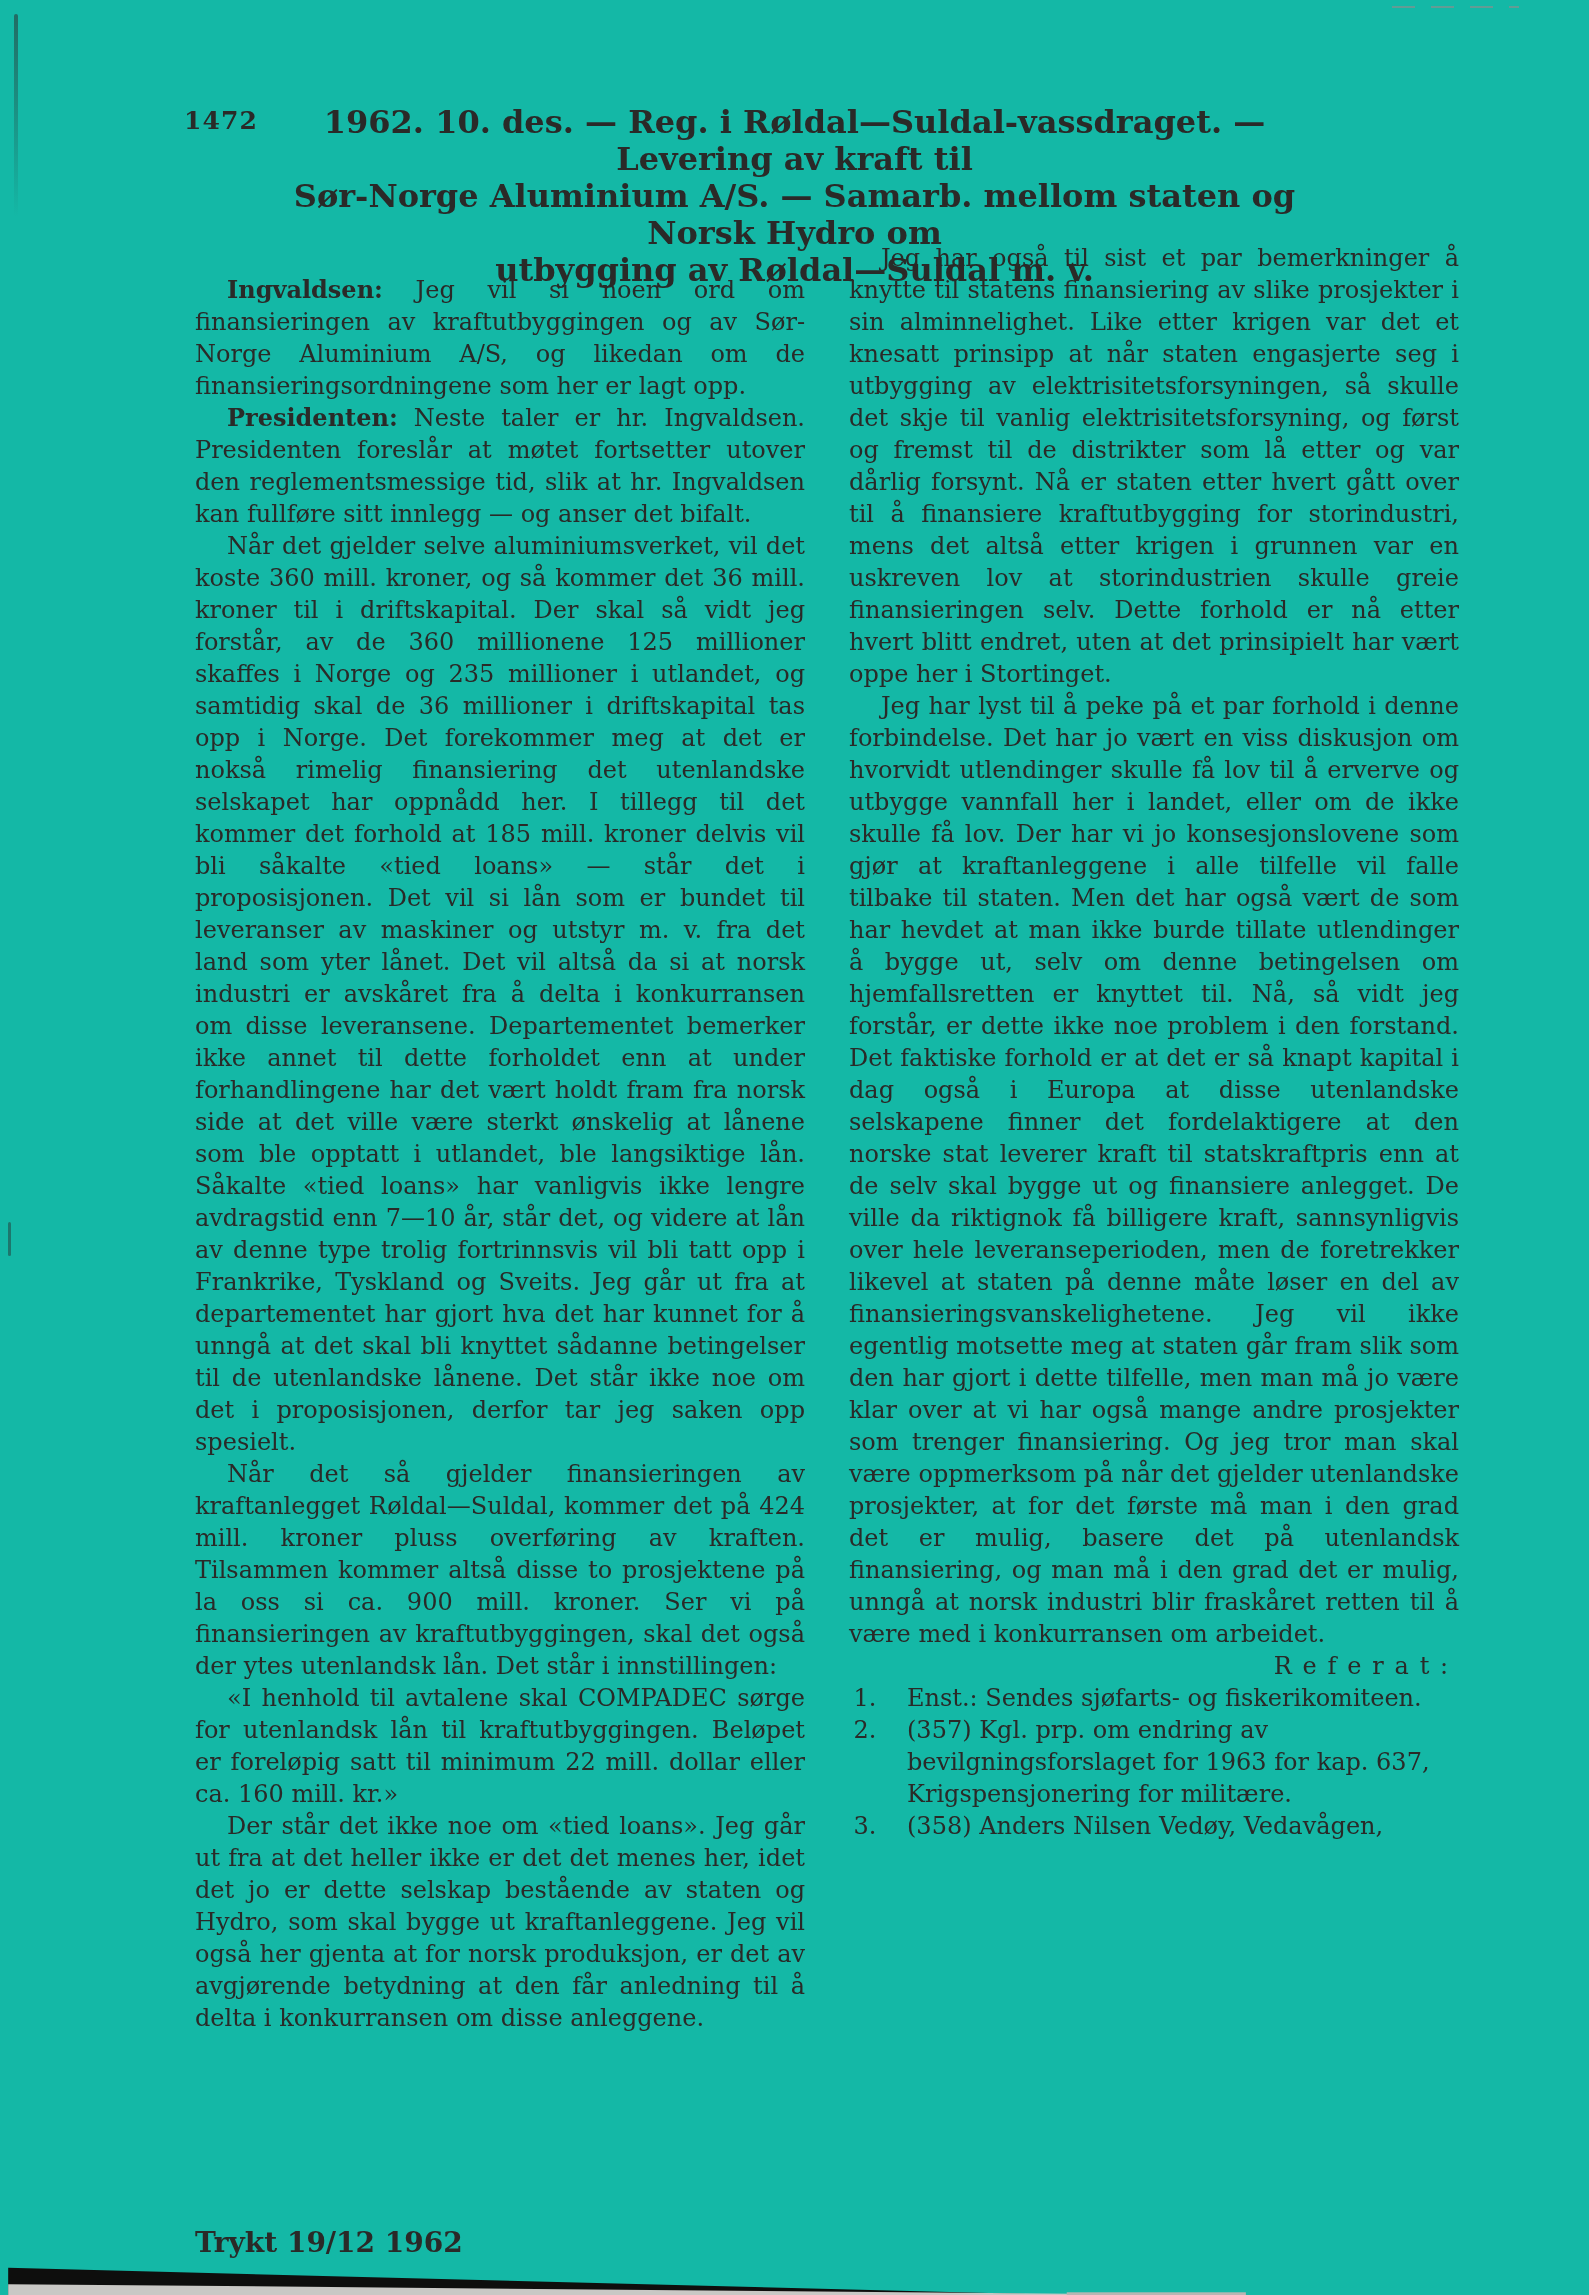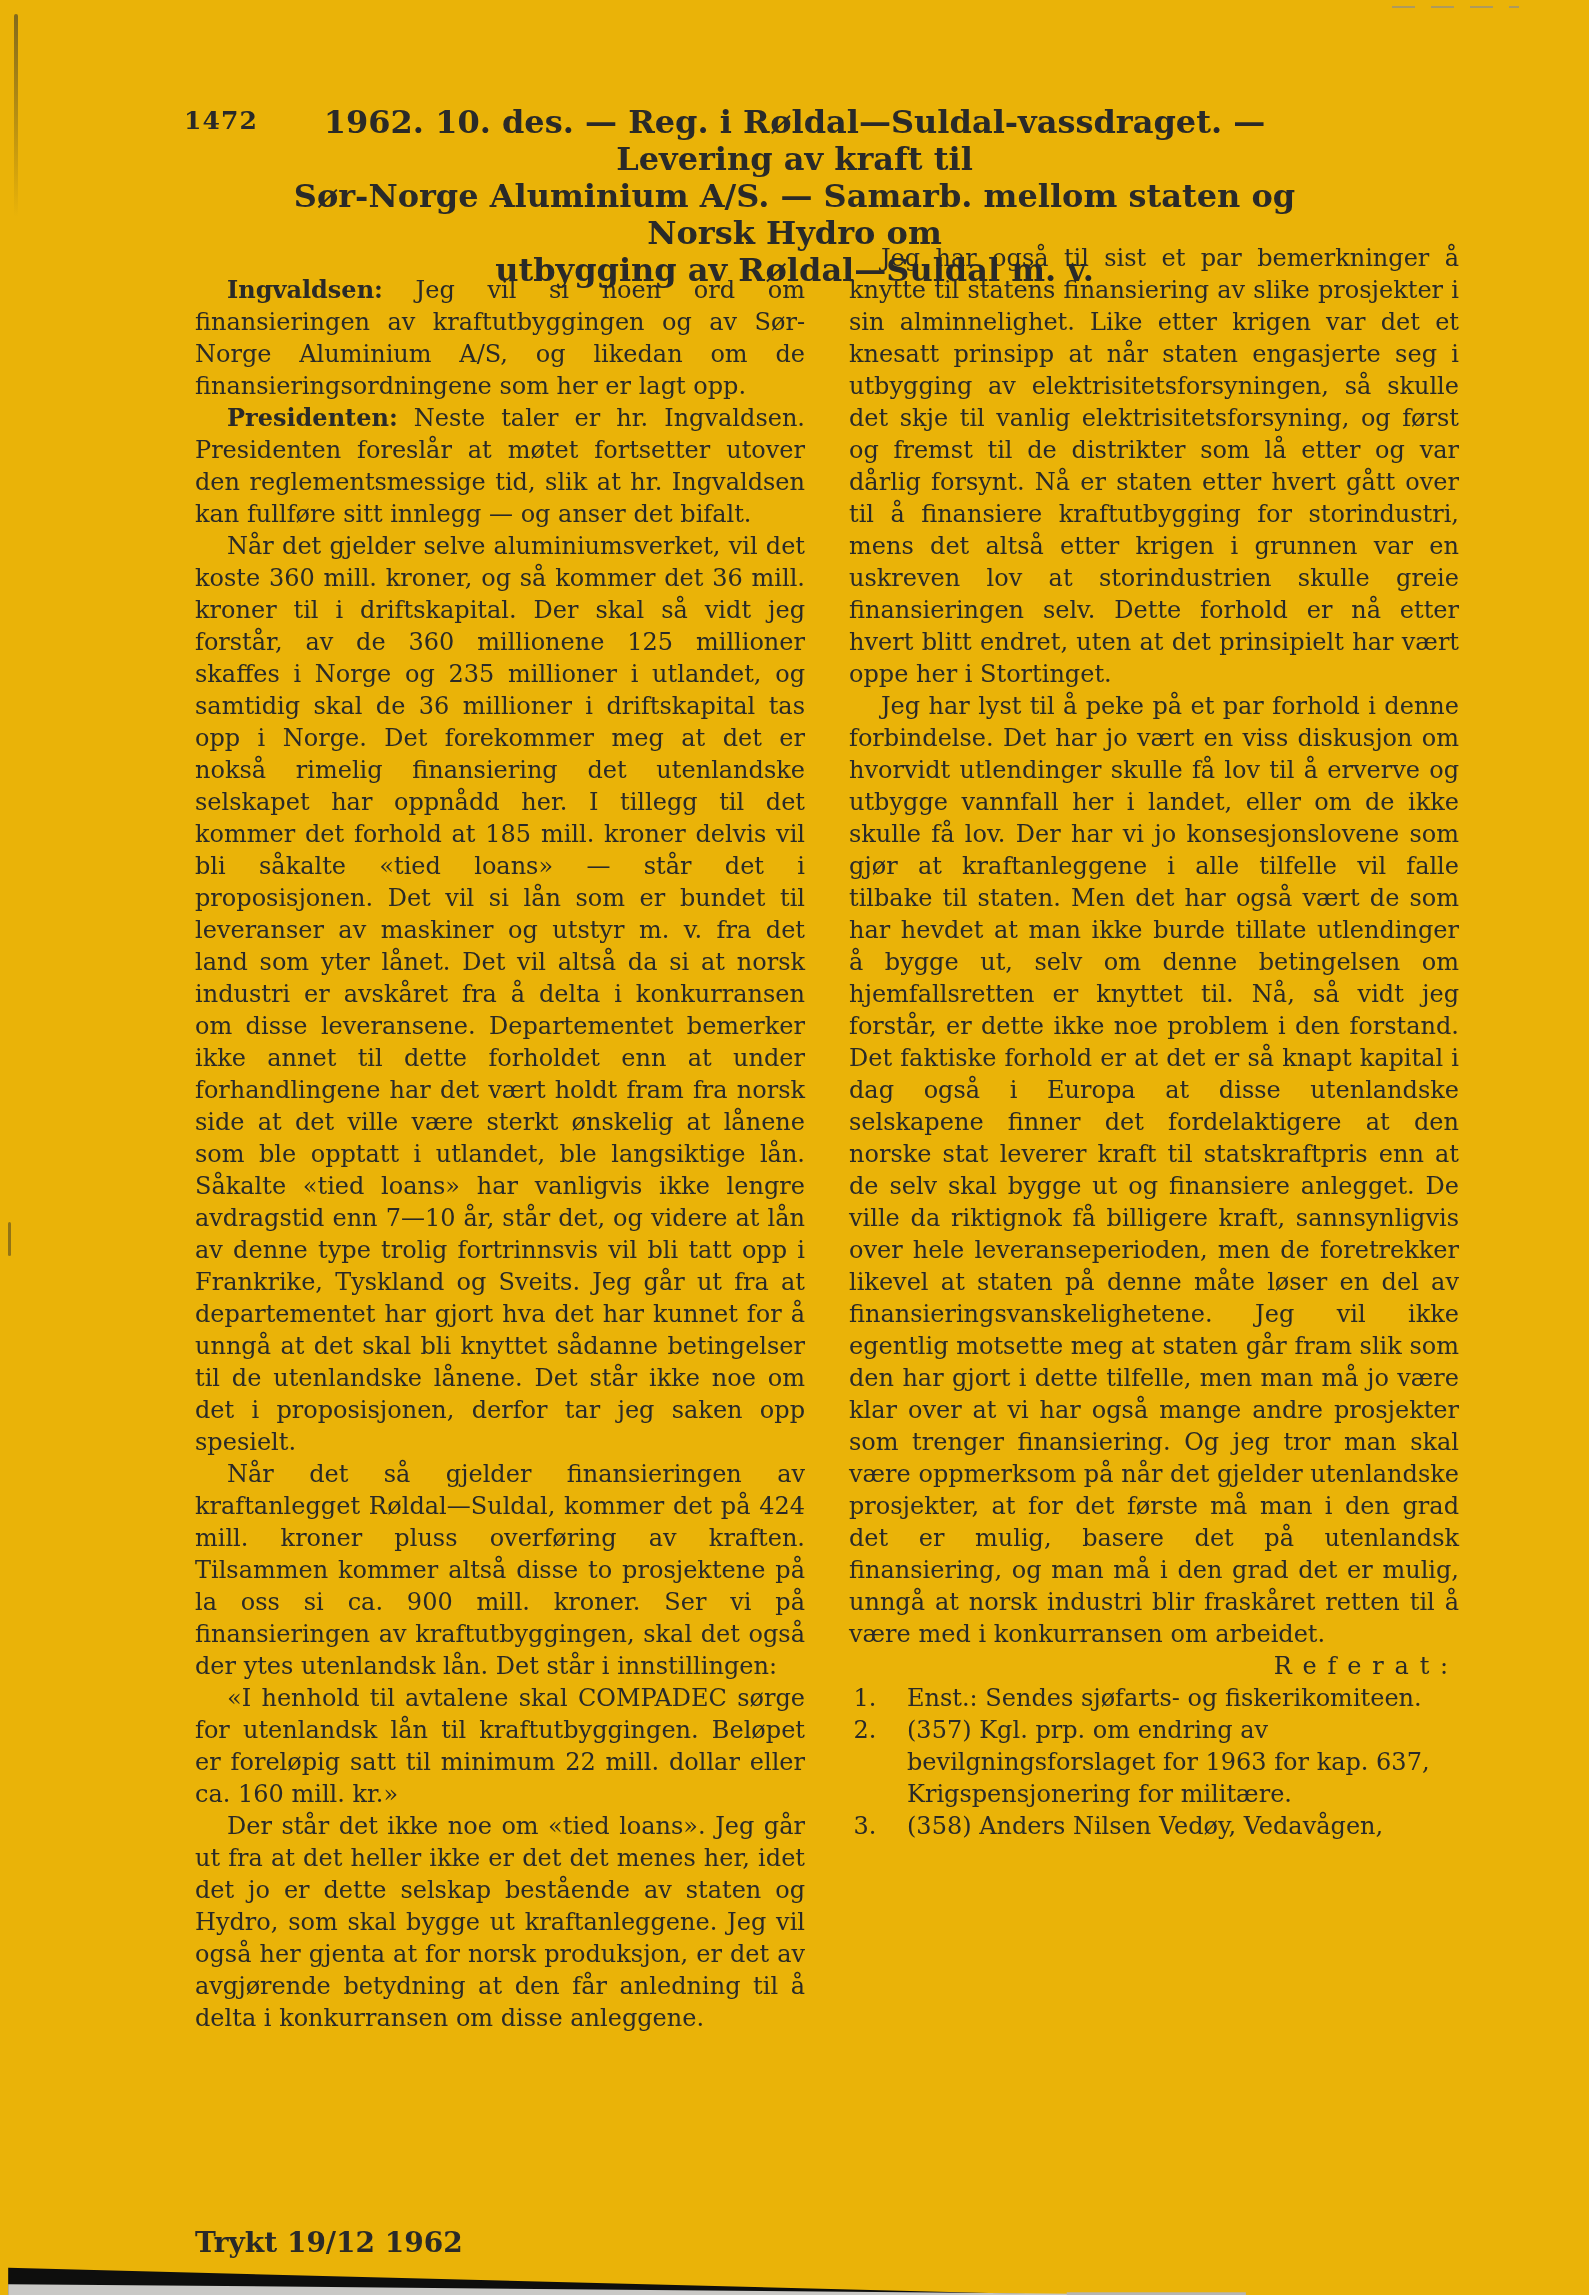--- a/index.html
+++ b/index.html
@@ -1,19 +1,19 @@
 <!DOCTYPE html>
 <html style="font-size:8.8px"><head>
 <meta charset="utf-8">
 <style>
   html,body{margin:0;padding:0;background:#e7e6e4;}
   .page{
     position:relative;
     width:1589px;height:2295px;
-    background:#eab308;
+    background:#14b8a6;
     font-family:"DejaVu Serif", serif;
     color:#2a2a28;
     overflow:hidden;
   }
   .pagenum{
     position:absolute;left:184px;top:106px;
     font-size:25px;font-weight:700;letter-spacing:1.1px;
   }
   .header{
     position:absolute;left:246px;top:104px;width:1097px;

